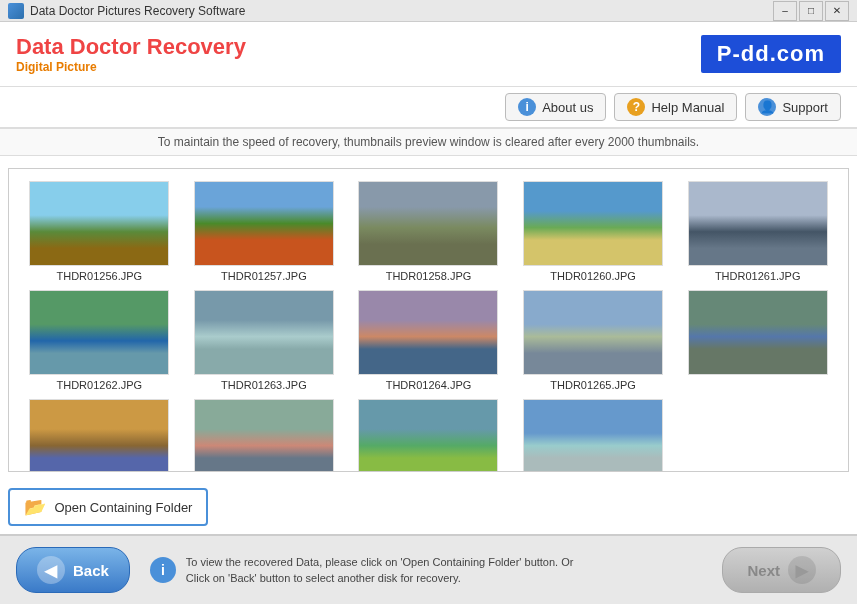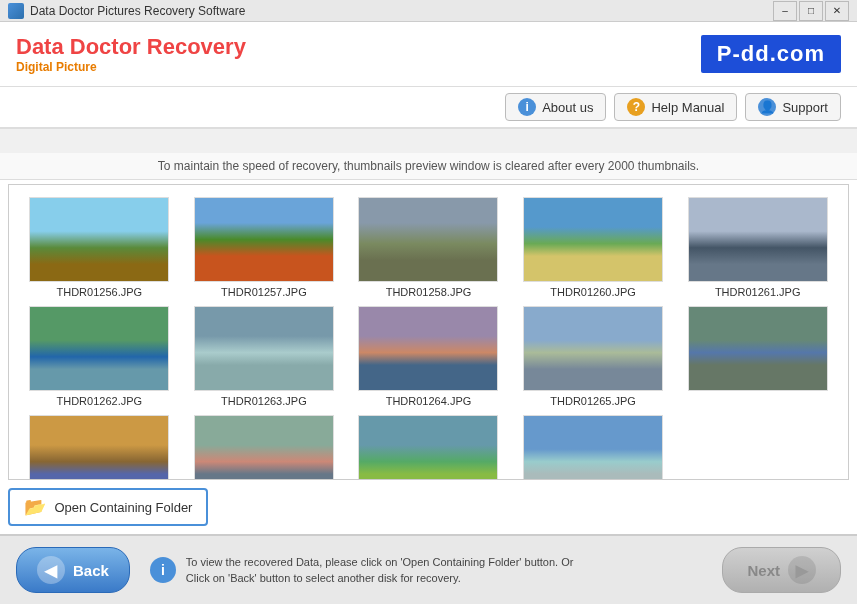--- a/index.html
+++ b/index.html
@@ -122,39 +122,38 @@
     .support-icon { background: #4a90d9; color: white; border-radius: 50%; overflow: hidden; }
 
     
     #info-bar {
       background: #f9f9f9;
       border-bottom: 1px solid #ddd;
       padding: 6px 16px;
       font-size: 12px;
       color: #555;
       text-align: center;
-      margin-top: 24px;
     }
 
     
     #main-content {
       flex: 1;
       display: flex;
       flex-direction: column;
       background: white;
       overflow: hidden;
     }
 
     #thumbnail-area {
       flex: 1;
       padding: 8px 8px 8px 8px;
       overflow-y: auto;
       overflow-x: hidden;
       border: 1px solid #ccc;
-      margin: 4px 8px;
+      margin: 12px 8px;
       background: white;
     }
 
     #thumbnail-area::-webkit-scrollbar { width: 14px; }
     #thumbnail-area::-webkit-scrollbar-track { background: #f0f0f0; }
     #thumbnail-area::-webkit-scrollbar-thumb { background: #bbb; border: 2px solid #f0f0f0; }
 
     .thumbnail-grid {
       display: grid;
       grid-template-columns: repeat(5, 1fr);

